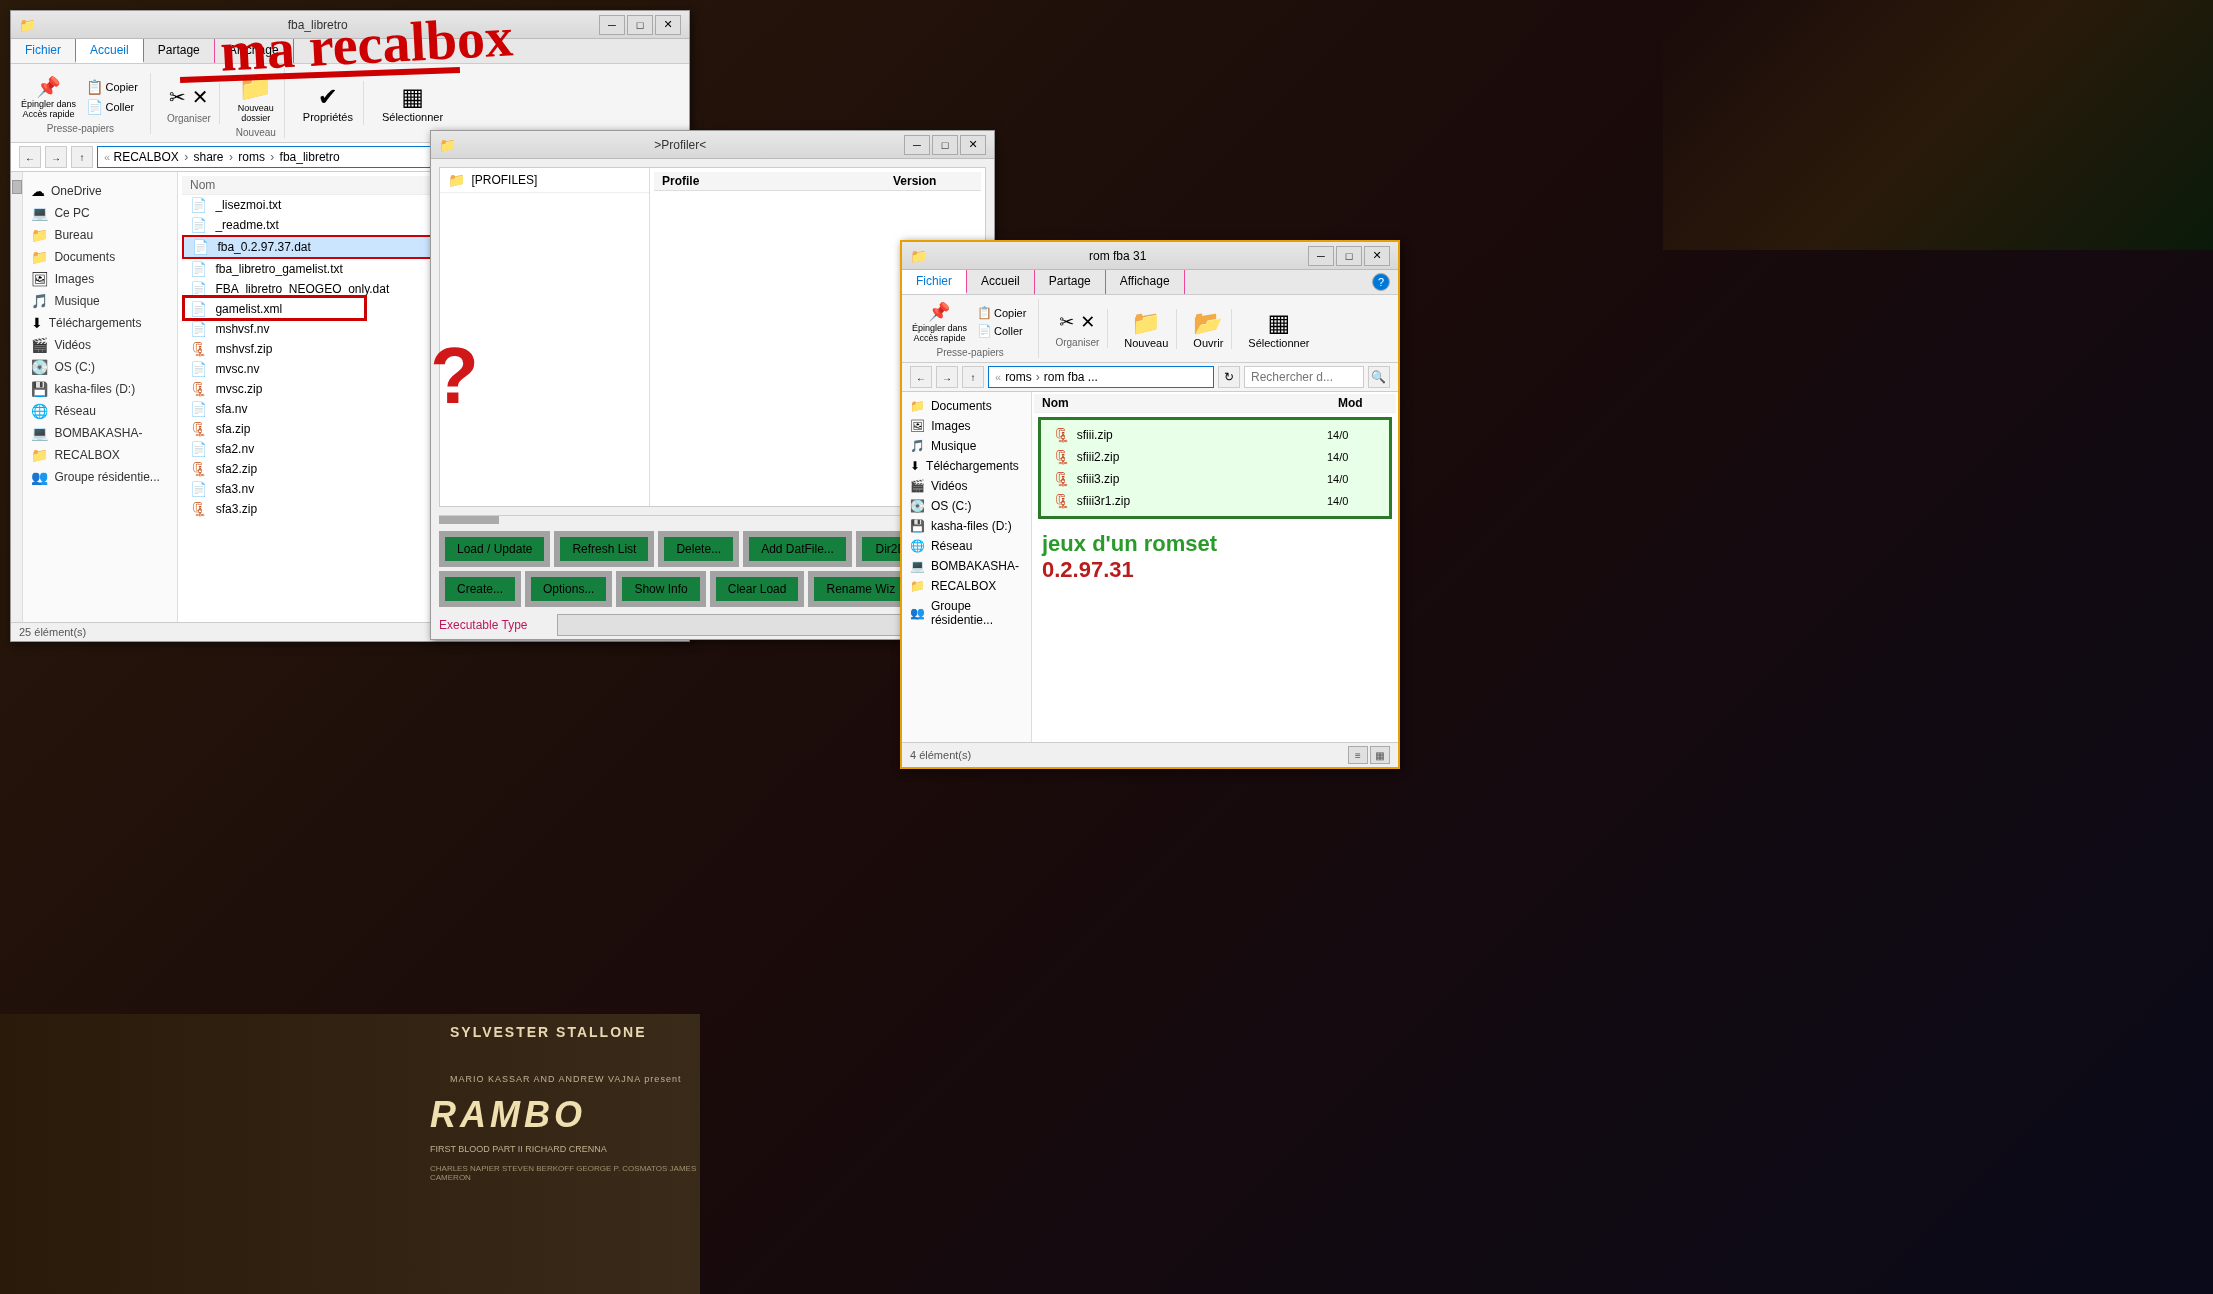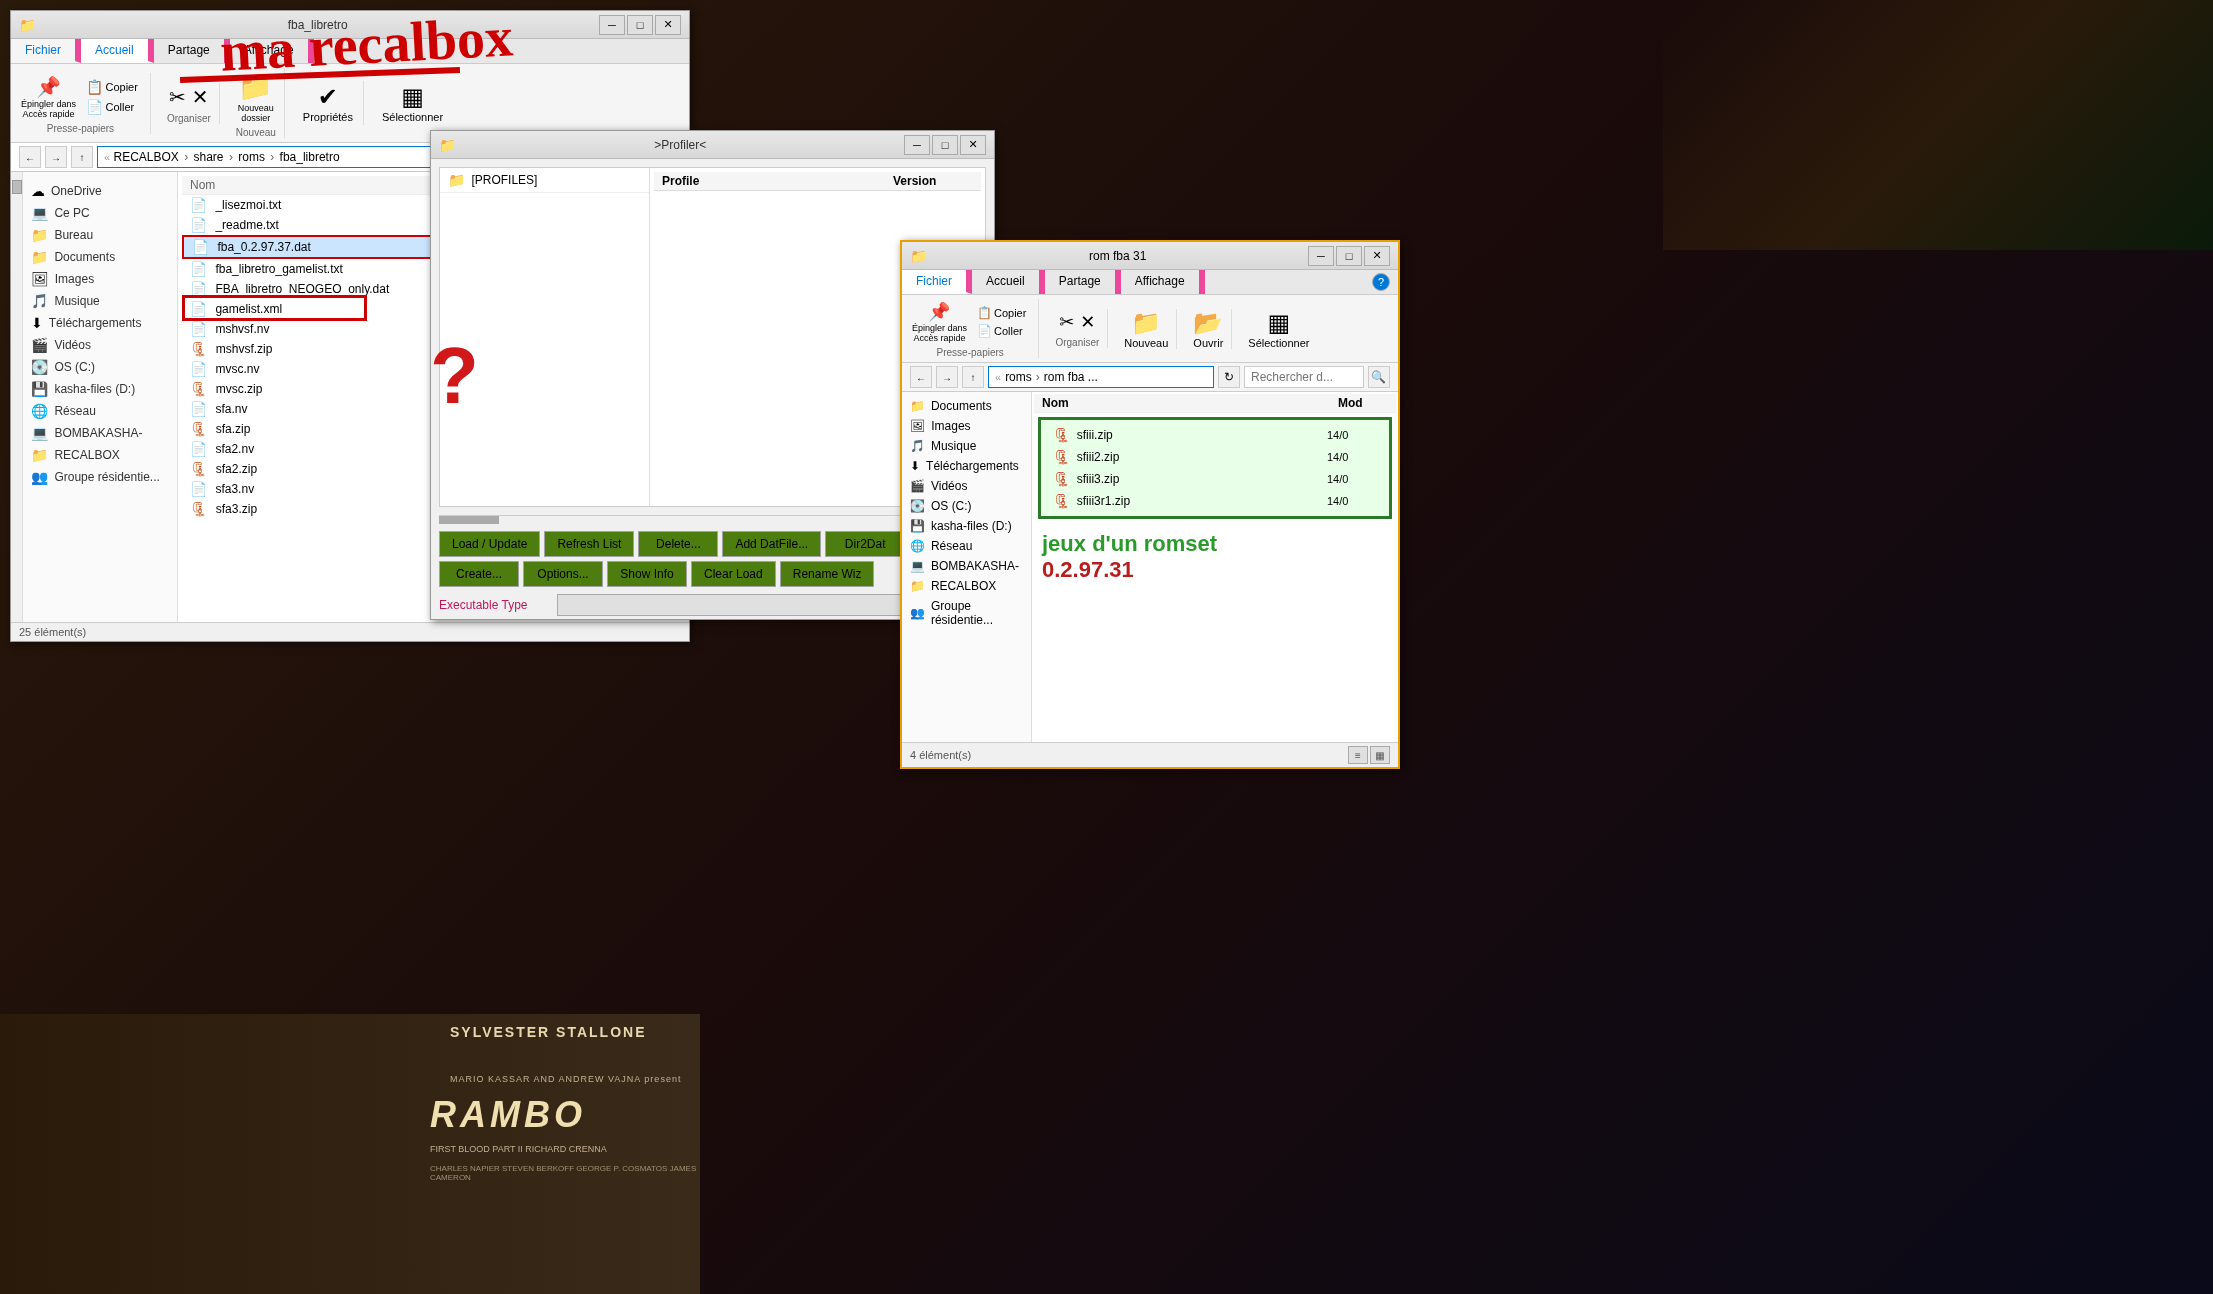--- a/index.html
+++ b/index.html
@@ -66,21 +66,21 @@
     }
     .ribbon-tabs {
       display: flex;
       background: #e8e8e8;
       border-bottom: 1px solid #ccc;
     }
     .ribbon-tab {
       padding: 4px 14px;
       font-size: 12px;
       cursor: pointer;
-      border-right: 6px solid #ec4899;
+      border-right: 1px solid #ec4899;
     }
     .ribbon-tab.active {
       background: #f5f5f5;
       color: #0078d7;
       border-bottom: 2px solid #f5f5f5;
     }
     .ribbon-content {
       display: flex;
       padding: 4px 8px;
       gap: 8px;
@@ -243,22 +243,22 @@
       gap: 4px;
       padding: 4px 8px;
     }
     .profiler-buttons-row2 {
       display: flex;
       gap: 4px;
       padding: 0 8px 4px 8px;
     }
     .profiler-btn {
       padding: 5px 12px;
-      background: #4d7c0f;
-      border: 1px solid #a3a3a3;
+      background: #15803d;
+      border: 6px solid #a3a3a3;
       font-size: 12px;
       cursor: pointer;
       min-width: 80px;
       text-align: center;
     }
 
     .profiler-field-row {
       display: flex;
       align-items: center;
       padding: 3px 8px;

